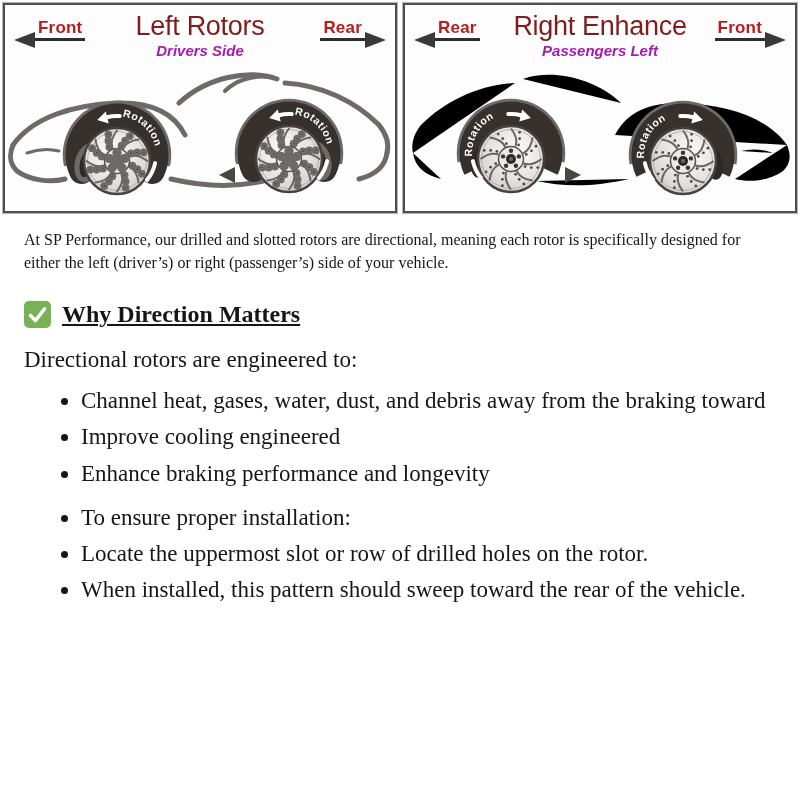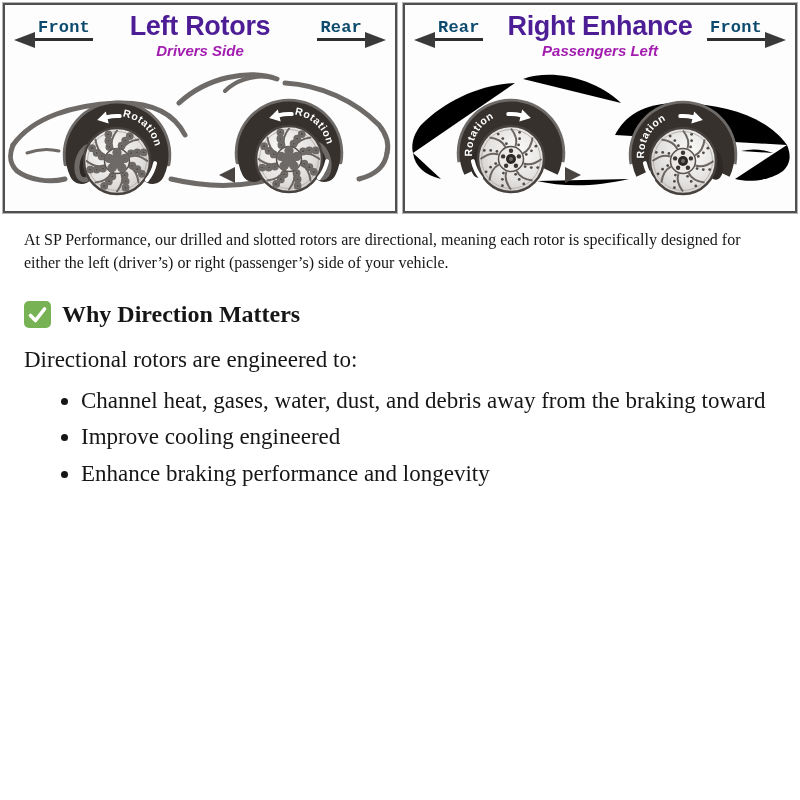--- a/index.html
+++ b/index.html
@@ -13,36 +13,36 @@
     flex:1;box-sizing:border-box;height:210px;background:#fdfdfd;
     border:2px solid #4f4f4f;outline:1px solid #b3b3b3;overflow:hidden;
   }
   .panel-header{
     display:flex;justify-content:space-between;align-items:flex-start;
     padding:8px 9px 0 9px;font-family:"Liberation Sans",sans-serif;
   }
   .dir{display:flex;align-items:flex-end;width:88px;margin-top:6px;}
   .dir.right{justify-content:flex-end;}
   .dir-label{
-    font-weight:bold;font-size:17px;line-height:1.05;color:#0c4a6e;
-    border-bottom:3px solid #2e2e2e;padding:0 3px 1px 3px;letter-spacing:.2px;font-family:Liberation Mono, monospace;
+    font-weight:bold;font-size:17px;line-height:1.05;color:#b91c1c;
+    border-bottom:3px solid #2e2e2e;padding:0 3px 1px 3px;letter-spacing:.2px;
   }
   .tri{width:0;height:0;border-top:8px solid transparent;border-bottom:8px solid transparent;margin-bottom:-7px;}
   .tri-left{border-right:21px solid #3a3a3a;}
   .tri-right{border-left:21px solid #3a3a3a;}
   .titles{flex:1;text-align:center;}
-  .panel-title{font-size:27px;font-weight:bold;color:#4c1d95;line-height:1;letter-spacing:-.3px;}
+  .panel-title{font-size:27px;font-weight:normal;color:#7f1d1d;line-height:1;letter-spacing:-.3px;}
   .panel-subtitle{font-size:15px;font-weight:bold;font-style:italic;color:#a21caf;margin-top:2px;}
   .car{display:block;width:100%;height:150px;}
   
   .content{padding:0 28px 0 24px;}
   .intro{font-size:16px;line-height:1.45;margin:15px 0 0 0;}
   .hrow{display:flex;align-items:center;gap:11px;margin:26px 0 0 0;}
   .hrow .htext{font-size:24px;line-height:1.2;}
-  .hrow.bold .htext{font-weight:bold;}
+  .hrow.bold .htext{font-weight:bold;text-decoration:underline;}
   .hrow.mt2{margin-top:16px;}
   .icon{flex:0 0 auto;display:flex;}
   .lead{font-size:23px;margin:18px 0 0 0;}
   ul{margin:12px 0 0 0;padding-left:57px;}
   li{font-size:23px;line-height:1.4;margin:0 0 4px 0;}
   li::marker{color:#161616;}
 </style>
 </head>
 <body>
 
@@ -351,13 +351,18 @@
 
   <p class="lead">Directional rotors are engineered to:</p>
 
   <ul>
     <li>Channel heat, gases, water, dust, and debris away from the braking toward</li>
     <li>Improve cooling engineered</li>
     <li>Enhance braking performance and longevity</li>
   </ul>
 
 
+  <ul>
+    <li>To ensure proper installation:</li>
+    <li>Locate the uppermost slot or row of drilled holes on the rotor.</li>
+    <li>When installed, this pattern should sweep toward the rear of the vehicle.</li>
+  </ul>
 </div>
 
 </body></html>

